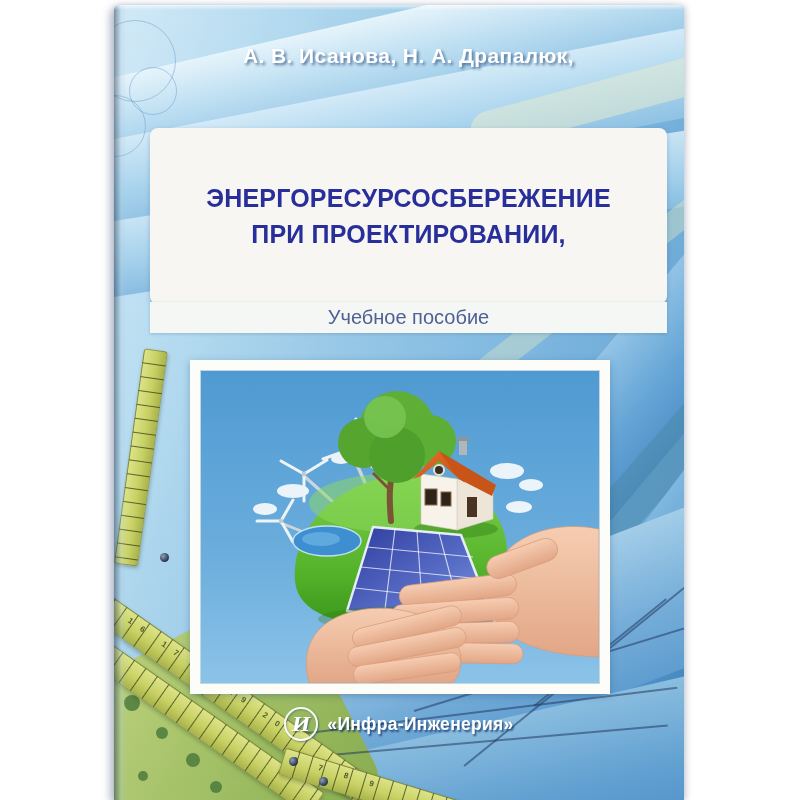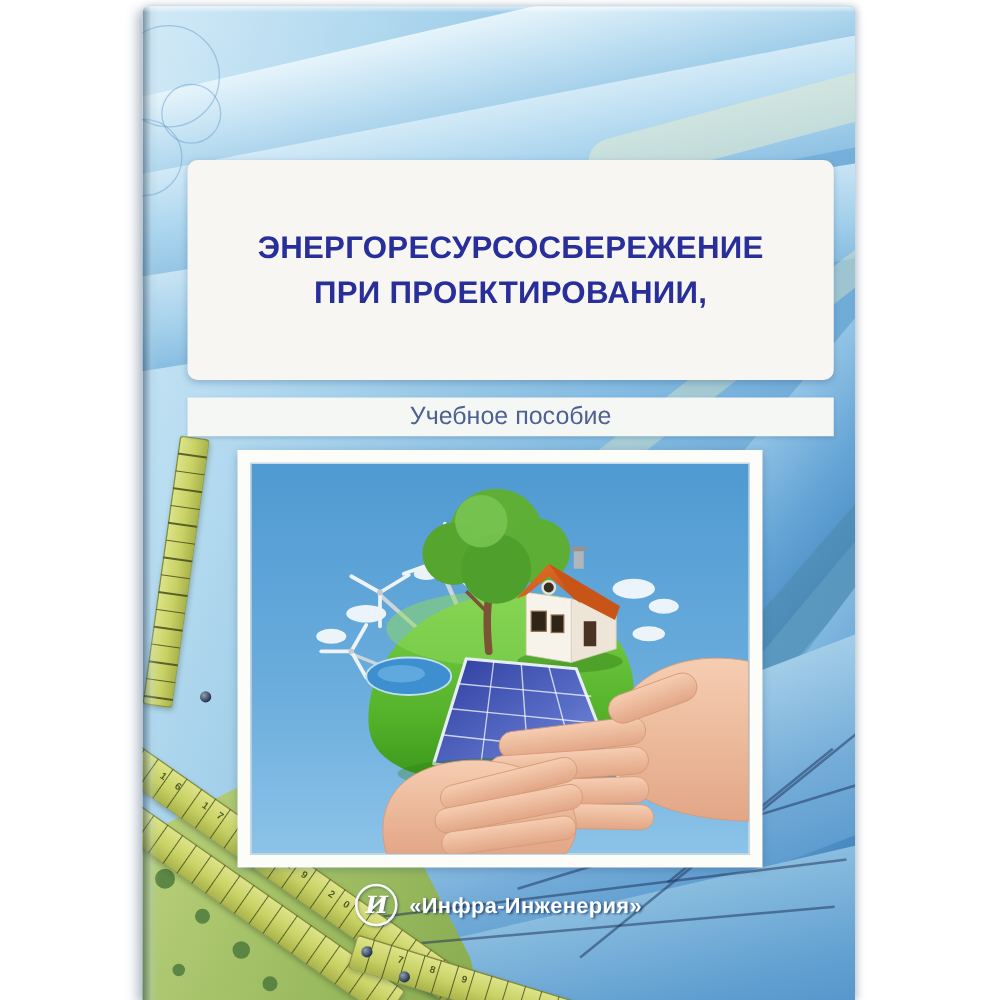--- a/index.html
+++ b/index.html
@@ -68,21 +68,21 @@
   }
   .title-panel{
     position:absolute;left:36px;top:123px;width:517px;height:176px;z-index:6;
     background:#f7f6f2;border-radius:8px;
     display:flex;flex-direction:column;justify-content:center;
     text-align:center;color:#282f9b;font-weight:bold;font-size:25px;
     line-height:36px;letter-spacing:.2px;
     box-shadow:0 2px 5px rgba(50,90,130,.3);
   }
   .subtitle-band{
-    position:absolute;left:36px;top:313px;width:517px;height:31px;z-index:6;
+    position:absolute;left:36px;top:297px;width:517px;height:31px;z-index:6;
     background:#f5f7f5;text-align:center;line-height:31px;
     font-size:20px;color:#4e6094;
     box-shadow:0 1px 3px rgba(50,90,130,.25);
   }
   .photo-frame{
     position:absolute;left:76px;top:355px;width:398px;height:312px;z-index:6;
     padding:11px;background:#fcfcf9;
     box-shadow:0 2px 7px rgba(40,80,120,.35);
   }
   .photo-frame svg{display:block;outline:1px solid rgba(165,195,215,.65);}
@@ -145,20 +145,21 @@
       <div class="ruler horiz" style="left:-45px;top:612px;width:300px;height:26px;transform:rotate(35deg);transform-origin:left center;"></div>
       <div class="ruler horiz" style="left:168px;top:742px;width:240px;height:26px;transform:rotate(17deg);transform-origin:left center;">
         <span class="nums">6 7 8 9</span>
       </div>
       <div class="rivet" style="left:175px;top:752px;"></div>
       <div class="rivet" style="left:205px;top:772px;"></div>
       <div class="rivet" style="left:46px;top:548px;"></div>
     </div>
 
     <div class="authors">
+      <div>А. В. Исанова, Н. А. Драпалюк,</div>
     </div>
 
     <div class="title-panel">
       <div>ЭНЕРГОРЕСУРСОСБЕРЕЖЕНИЕ</div>
       <div>ПРИ ПРОЕКТИРОВАНИИ,</div>
     </div>
 
     <div class="subtitle-band">
       <span>Учебное пособие</span>
     </div>

